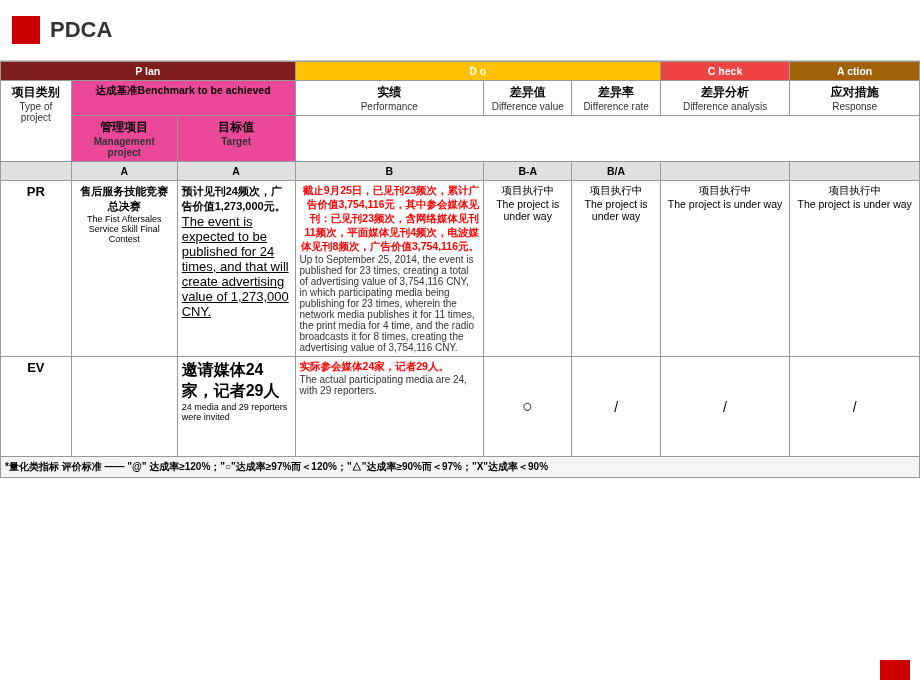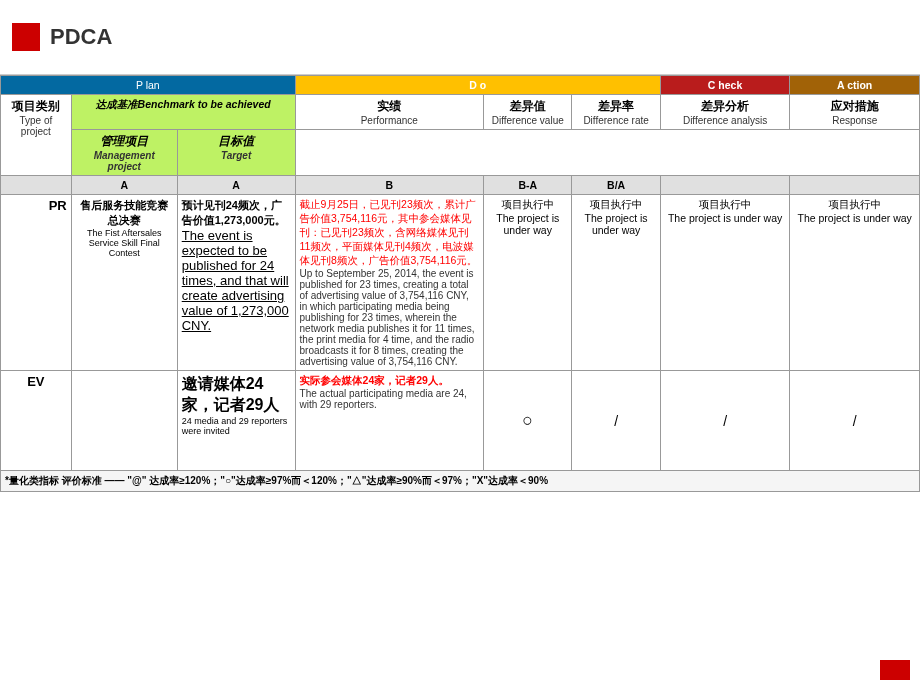--- a/index.html
+++ b/index.html
@@ -1,55 +1,55 @@
 <!DOCTYPE html>
 <html><head>
   <meta charset="utf-8">
   <style>
     * { box-sizing: border-box; margin: 0; padding: 0; }
     body { font-family: Arial, sans-serif; background: #fff; width: 920px; height: 690px; overflow: hidden; font-size: 11px; }
 
     #header {
-      display: flex; align-items: center; padding: 23px 12px;
+      display: flex; align-items: center; padding: 16px 12px;
       border-bottom: 1px solid #ccc;
     }
     #header .logo-red { width: 28px; height: 28px; background: #c00; margin-right: 10px; }
     #header .title { font-size: 22px; font-weight: bold; color: #333; }
 
     #main-table {
       width: 100%;
       border-collapse: collapse;
       table-layout: fixed;
     }
 
     
-    .section-plan { background: #0369a1; color: #fff; text-align: center; font-size: 16px; font-weight: normal; }
+    .section-plan { background: #7f1d1d; color: #fff; text-align: center; font-size: 16px; font-weight: bold; }
     .section-do { background: #FFC000; color: #fff; text-align: center; font-size: 16px; font-weight: bold; }
-    .section-check { background: #b91c1c; color: #fff; text-align: center; font-size: 16px; font-weight: bold; }
+    .section-check { background: #ef4444; color: #fff; text-align: center; font-size: 16px; font-weight: bold; }
     .section-action { background: #a16207; color: #fff; text-align: center; font-size: 16px; font-weight: bold; }
 
     #main-table td, #main-table th {
       border: 1px solid #999;
       padding: 3px 4px;
       vertical-align: top;
       font-size: 10.5px;
     }
 
     .col-type { width: 60px; }
     .col-mgmt { width: 90px; }
     .col-target { width: 100px; }
     .col-perf { width: 160px; }
     .col-diff-val { width: 75px; }
     .col-diff-rate { width: 75px; }
     .col-diff-analysis { width: 110px; }
     .col-response { width: 110px; }
 
     .header-cn { font-size: 12px; font-weight: bold; }
     .header-en { font-size: 10px; color: #333; }
-    .sub-header { background: #bef264; text-align: center; font-weight: bold; font-style: italic; }
+    .sub-header { background: #ec4899; text-align: center; font-weight: bold; }
 
     .cell-center { text-align: center; vertical-align: middle; }
 
     .letter-row td { background: #e0e0e0; text-align: center; font-weight: bold; font-size: 12px; }
 
     .project-under { text-align: center; vertical-align: middle; font-size: 10.5px; }
 
     .red-small { color: red; font-size: 10.5px; }
     .normal-text { font-size: 10px; color: #333; }
 
@@ -131,31 +131,31 @@
       <td class="cell-center">B-A</td>
       <td class="cell-center">B/A</td>
       <td></td>
       <td></td>
     </tr>
   </thead>
 
   <tbody>
 
     <tr>
-      <td class="cell-center" style="font-weight:bold; font-size:13px;text-align:right;">PR</td>
+      <td class="cell-center" style="font-weight:bold; font-size:13px;">PR</td>
       <td class="cell-center">
         <div style="font-size:11px; font-weight:bold;">售后服务技能竞赛总决赛</div>
         <div style="font-size:9px;">The Fist Aftersales Service Skill Final Contest</div>
       </td>
       <td>
         <div style="font-size:11px; font-weight:bold;">预计见刊24频次，广告价值1,273,000元。</div>
         <div style="font-size:13px;text-decoration:underline;">The event is expected to be published for 24 times, and that will create advertising value of 1,273,000 CNY.</div>
       </td>
       <td>
-        <div class="red-small" style="font-weight:normal;">截止9月25日，已见刊23频次，累计广告价值3,754,116元，其中参会媒体见刊：已见刊23频次，含网络媒体见刊11频次，平面媒体见刊4频次，电波媒体见刊8频次，广告价值3,754,116元。</div>
+        <div class="red-small" style="font-weight:bold;text-align:right;">截止9月25日，已见刊23频次，累计广告价值3,754,116元，其中参会媒体见刊：已见刊23频次，含网络媒体见刊11频次，平面媒体见刊4频次，电波媒体见刊8频次，广告价值3,754,116元。</div>
         <div class="normal-text">Up to September 25, 2014, the event is published for 23 times, creating a total of advertising value of 3,754,116 CNY, in which participating media being publishing for 23 times, wherein the network media publishes it for 11 times, the print media for 4 time, and the radio broadcasts it for 8 times, creating the advertising value of 3,754,116 CNY.</div>
       </td>
       <td class="project-under">
         <div>项目执行中</div>
         <div>The project is under way</div>
       </td>
       <td class="project-under">
         <div>项目执行中</div>
         <div>The project is under way</div>
       </td>

